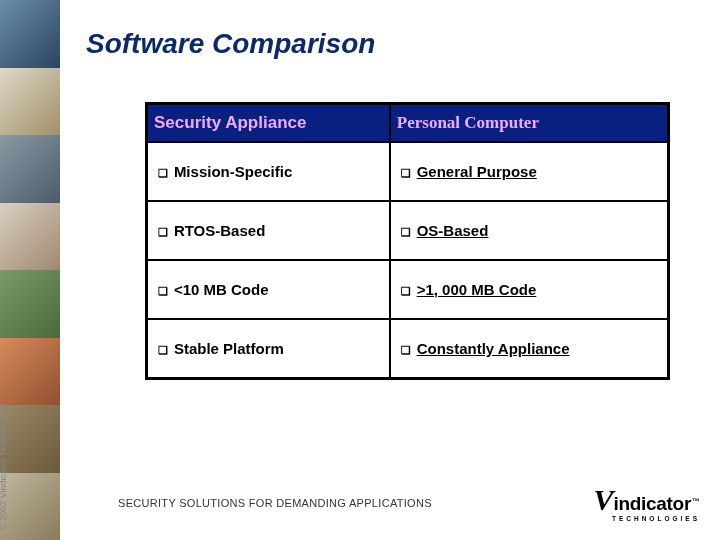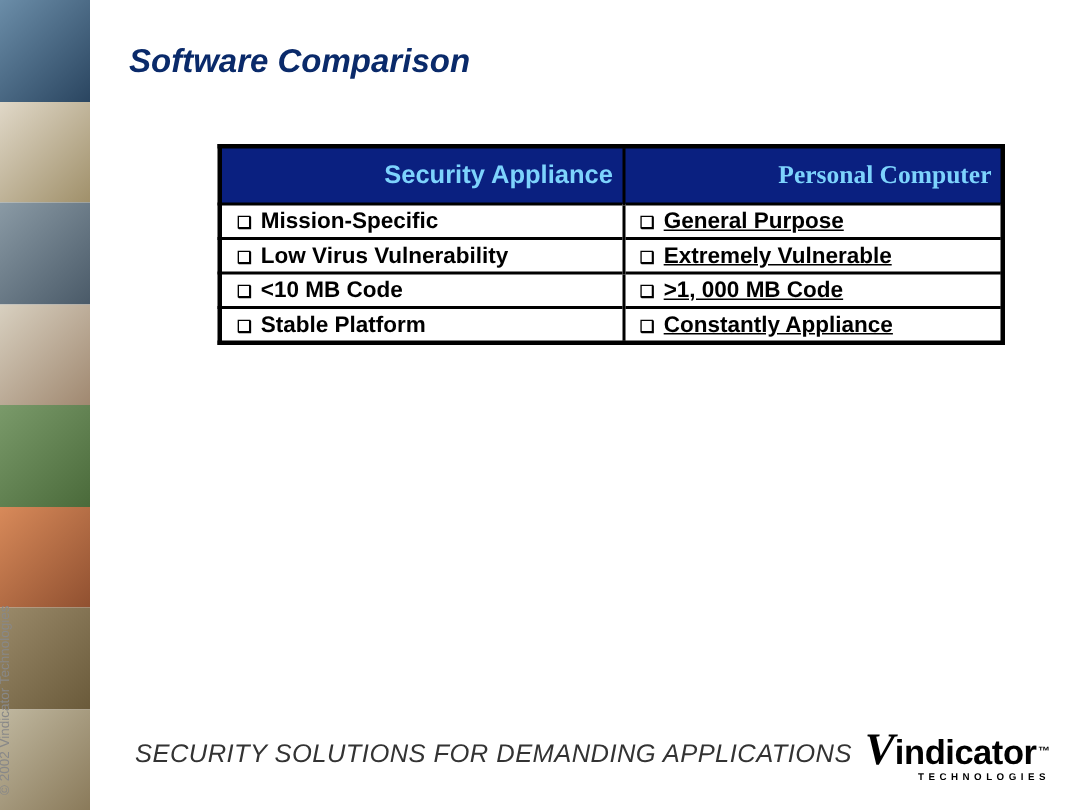--- a/index.html
+++ b/index.html
@@ -12,36 +12,36 @@
     .sidebar-img:nth-child(3) { background: linear-gradient(135deg, #8a9aa5, #4a5a68); }
     .sidebar-img:nth-child(4) { background: linear-gradient(135deg, #d8d0c0, #a08870); }
     .sidebar-img:nth-child(5) { background: linear-gradient(135deg, #7a9a6a, #4a6a3a); }
     .sidebar-img:nth-child(6) { background: linear-gradient(135deg, #d88a5a, #905030); }
     .sidebar-img:nth-child(7) { background: linear-gradient(135deg, #9a8a6a, #6a5a3a); }
     .sidebar-img:nth-child(8) { background: linear-gradient(135deg, #c0b8a0, #8a7a5a); }
     
     .copyright { position: absolute; left: 8px; bottom: 10px; transform: rotate(-90deg); transform-origin: left bottom; font-size: 9px; color: #888; white-space: nowrap; }
     
     .main { margin-left: 70px; padding-top: 28px; }
-    .title { font-family: Verdana, sans-serif; font-size: 22px; font-weight: bold; font-style: italic; color: #0a2a6a; margin-left: 16px; }
+    .title { font-family: Verdana, sans-serif; font-size: 28px; font-weight: bold; font-style: italic; color: #0a2a6a; margin-left: 16px; }
     
     .table-wrap { margin: 42px 50px 0 75px; }
     table { border-collapse: collapse; width: 100%; border: 3px solid #000; }
-    th { background: #0a2080; color: #7dd3fc; font-family: Arial, sans-serif; font-size: 17px; font-weight: bold; text-align: right; padding: 8px 6px; border-right: 2px solid #000; }
+    th { background: #0a2080; color: #f0abfc; font-family: Arial, sans-serif; font-size: 17px; font-weight: bold; text-align: left; padding: 8px 6px; border-right: 2px solid #000; }
     th:last-child { border-right: none; font-family: Liberation Serif, serif; }
-    td { border-top: 2px solid #000; border-right: 2px solid #000; padding: 2px 10px; font-size: 15px; font-weight: bold; color: #000; vertical-align: middle; }
+    td { border-top: 2px solid #000; border-right: 2px solid #000; padding: 20px 10px; font-size: 15px; font-weight: bold; color: #000; vertical-align: middle; }
     td:last-child { border-right: none; text-decoration: underline; }
     .bullet { font-family: Arial; font-size: 11px; margin-right: 6px; display: inline-block; vertical-align: middle; }
     .bullet::before { content: "❑"; font-size: 11px; }
     
     .footer { position: absolute; bottom: 18px; left: 90px; right: 20px; display: flex; align-items: center; justify-content: space-between; }
-    .tagline { font-size: 17px; font-style: italic; color: #333; letter-spacing: 0.3px; }
+    .tagline { font-size: 11px; color: #333; letter-spacing: 0.3px; margin-left: 28px; }
     .logo { display: flex; align-items: baseline; font-weight: bold; }
     .logo-v { font-family: Georgia, serif; font-style: italic; font-size: 30px; color: #000; }
-    .logo-text { font-family: Arial, sans-serif; font-size: 23px; color: #000; letter-spacing: -0.3px; }
+    .logo-text { font-family: Arial, sans-serif; font-size: 19px; color: #000; letter-spacing: -0.3px; }
     .logo-tm { font-size: 8px; vertical-align: super; margin-left: 1px; }
     .logo-sub { font-size: 6.5px; letter-spacing: 3px; display: block; text-align: right; margin-top: -2px; }
   </style>
 </head>
 <body>
 
 <div class="sidebar">
   <div class="sidebar-img"></div>
   <div class="sidebar-img"></div>
   <div class="sidebar-img"></div>
@@ -64,22 +64,22 @@
           <th>Security Appliance</th>
           <th>Personal Computer</th>
         </tr>
       </thead>
       <tbody>
         <tr>
           <td><span class="bullet"></span><span>Mission-Specific</span></td>
           <td><span class="bullet"></span><span>General Purpose</span></td>
         </tr>
         <tr>
-          <td><span class="bullet"></span><span>Low Virus Vulnerability</span></td>
-          <td><span class="bullet"></span><span>Extremely Vulnerable</span></td>
+          <td><span class="bullet"></span><span>RTOS-Based</span></td>
+          <td><span class="bullet"></span><span>OS-Based</span></td>
         </tr>
         <tr>
           <td><span class="bullet"></span><span>&lt;10 MB Code</span></td>
           <td><span class="bullet"></span><span>&gt;1, 000 MB Code</span></td>
         </tr>
         <tr>
           <td><span class="bullet"></span><span>Stable Platform</span></td>
           <td><span class="bullet"></span><span>Constantly Appliance</span></td>
         </tr>
       </tbody>

